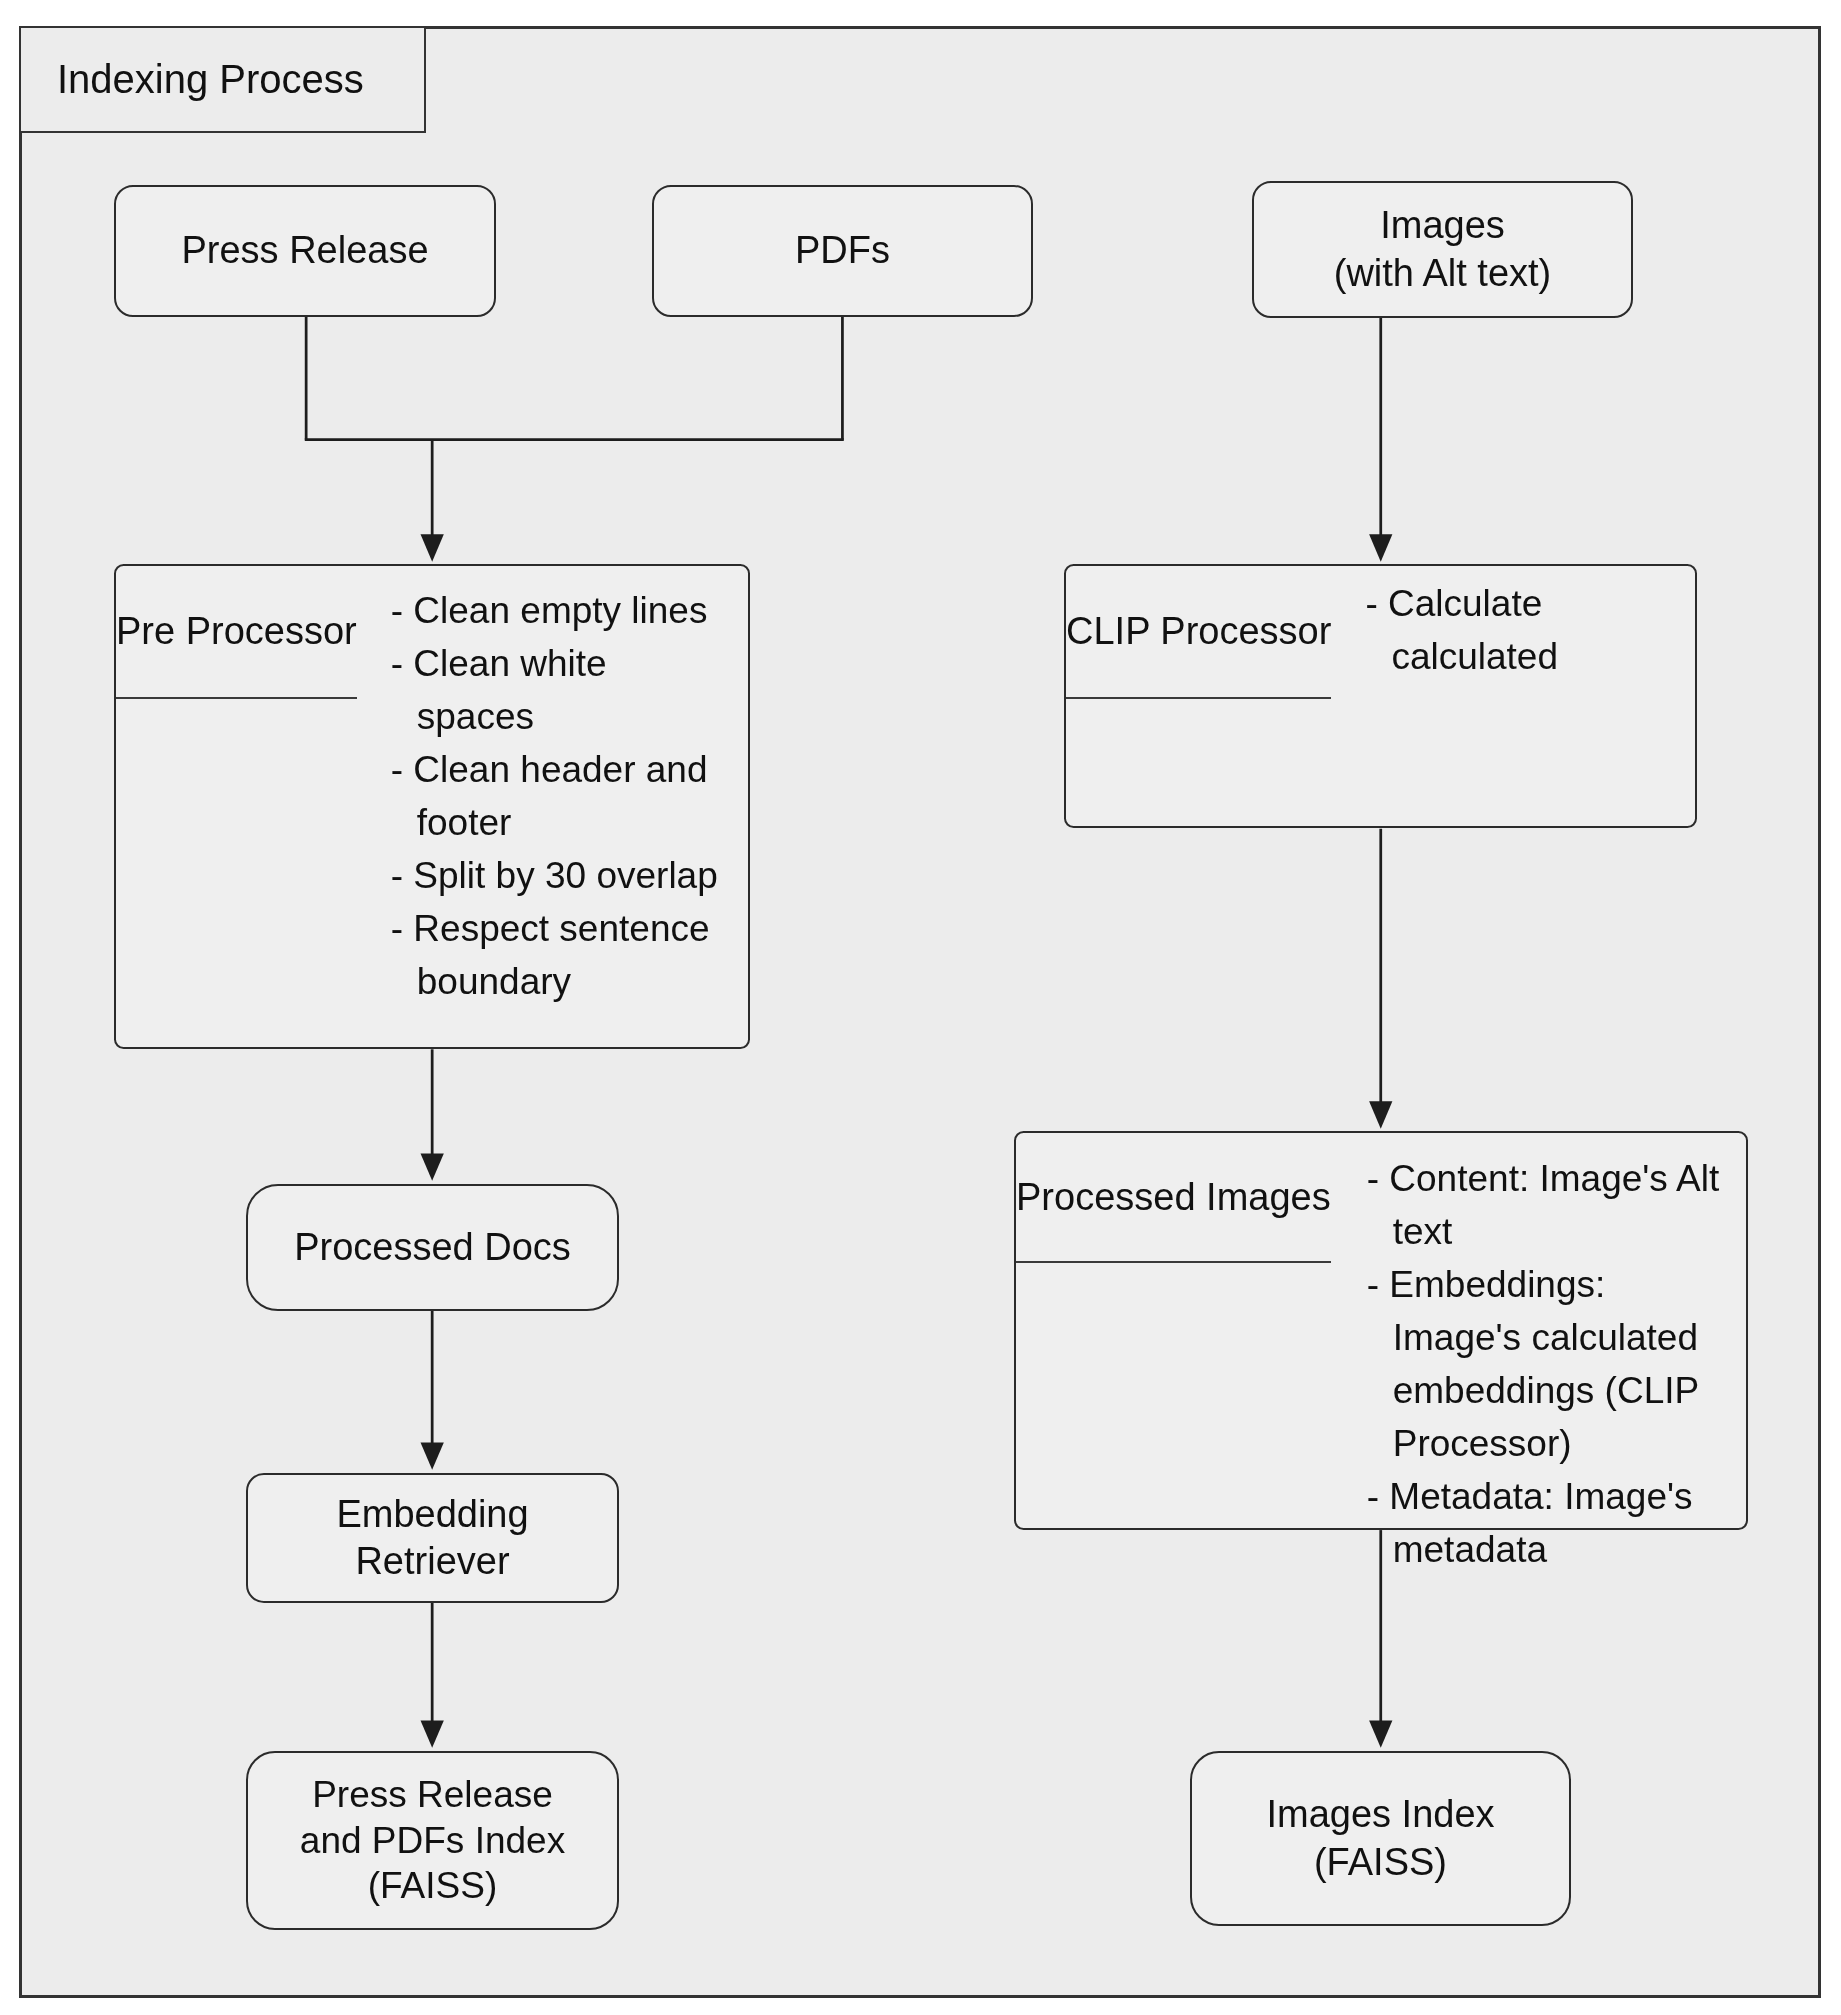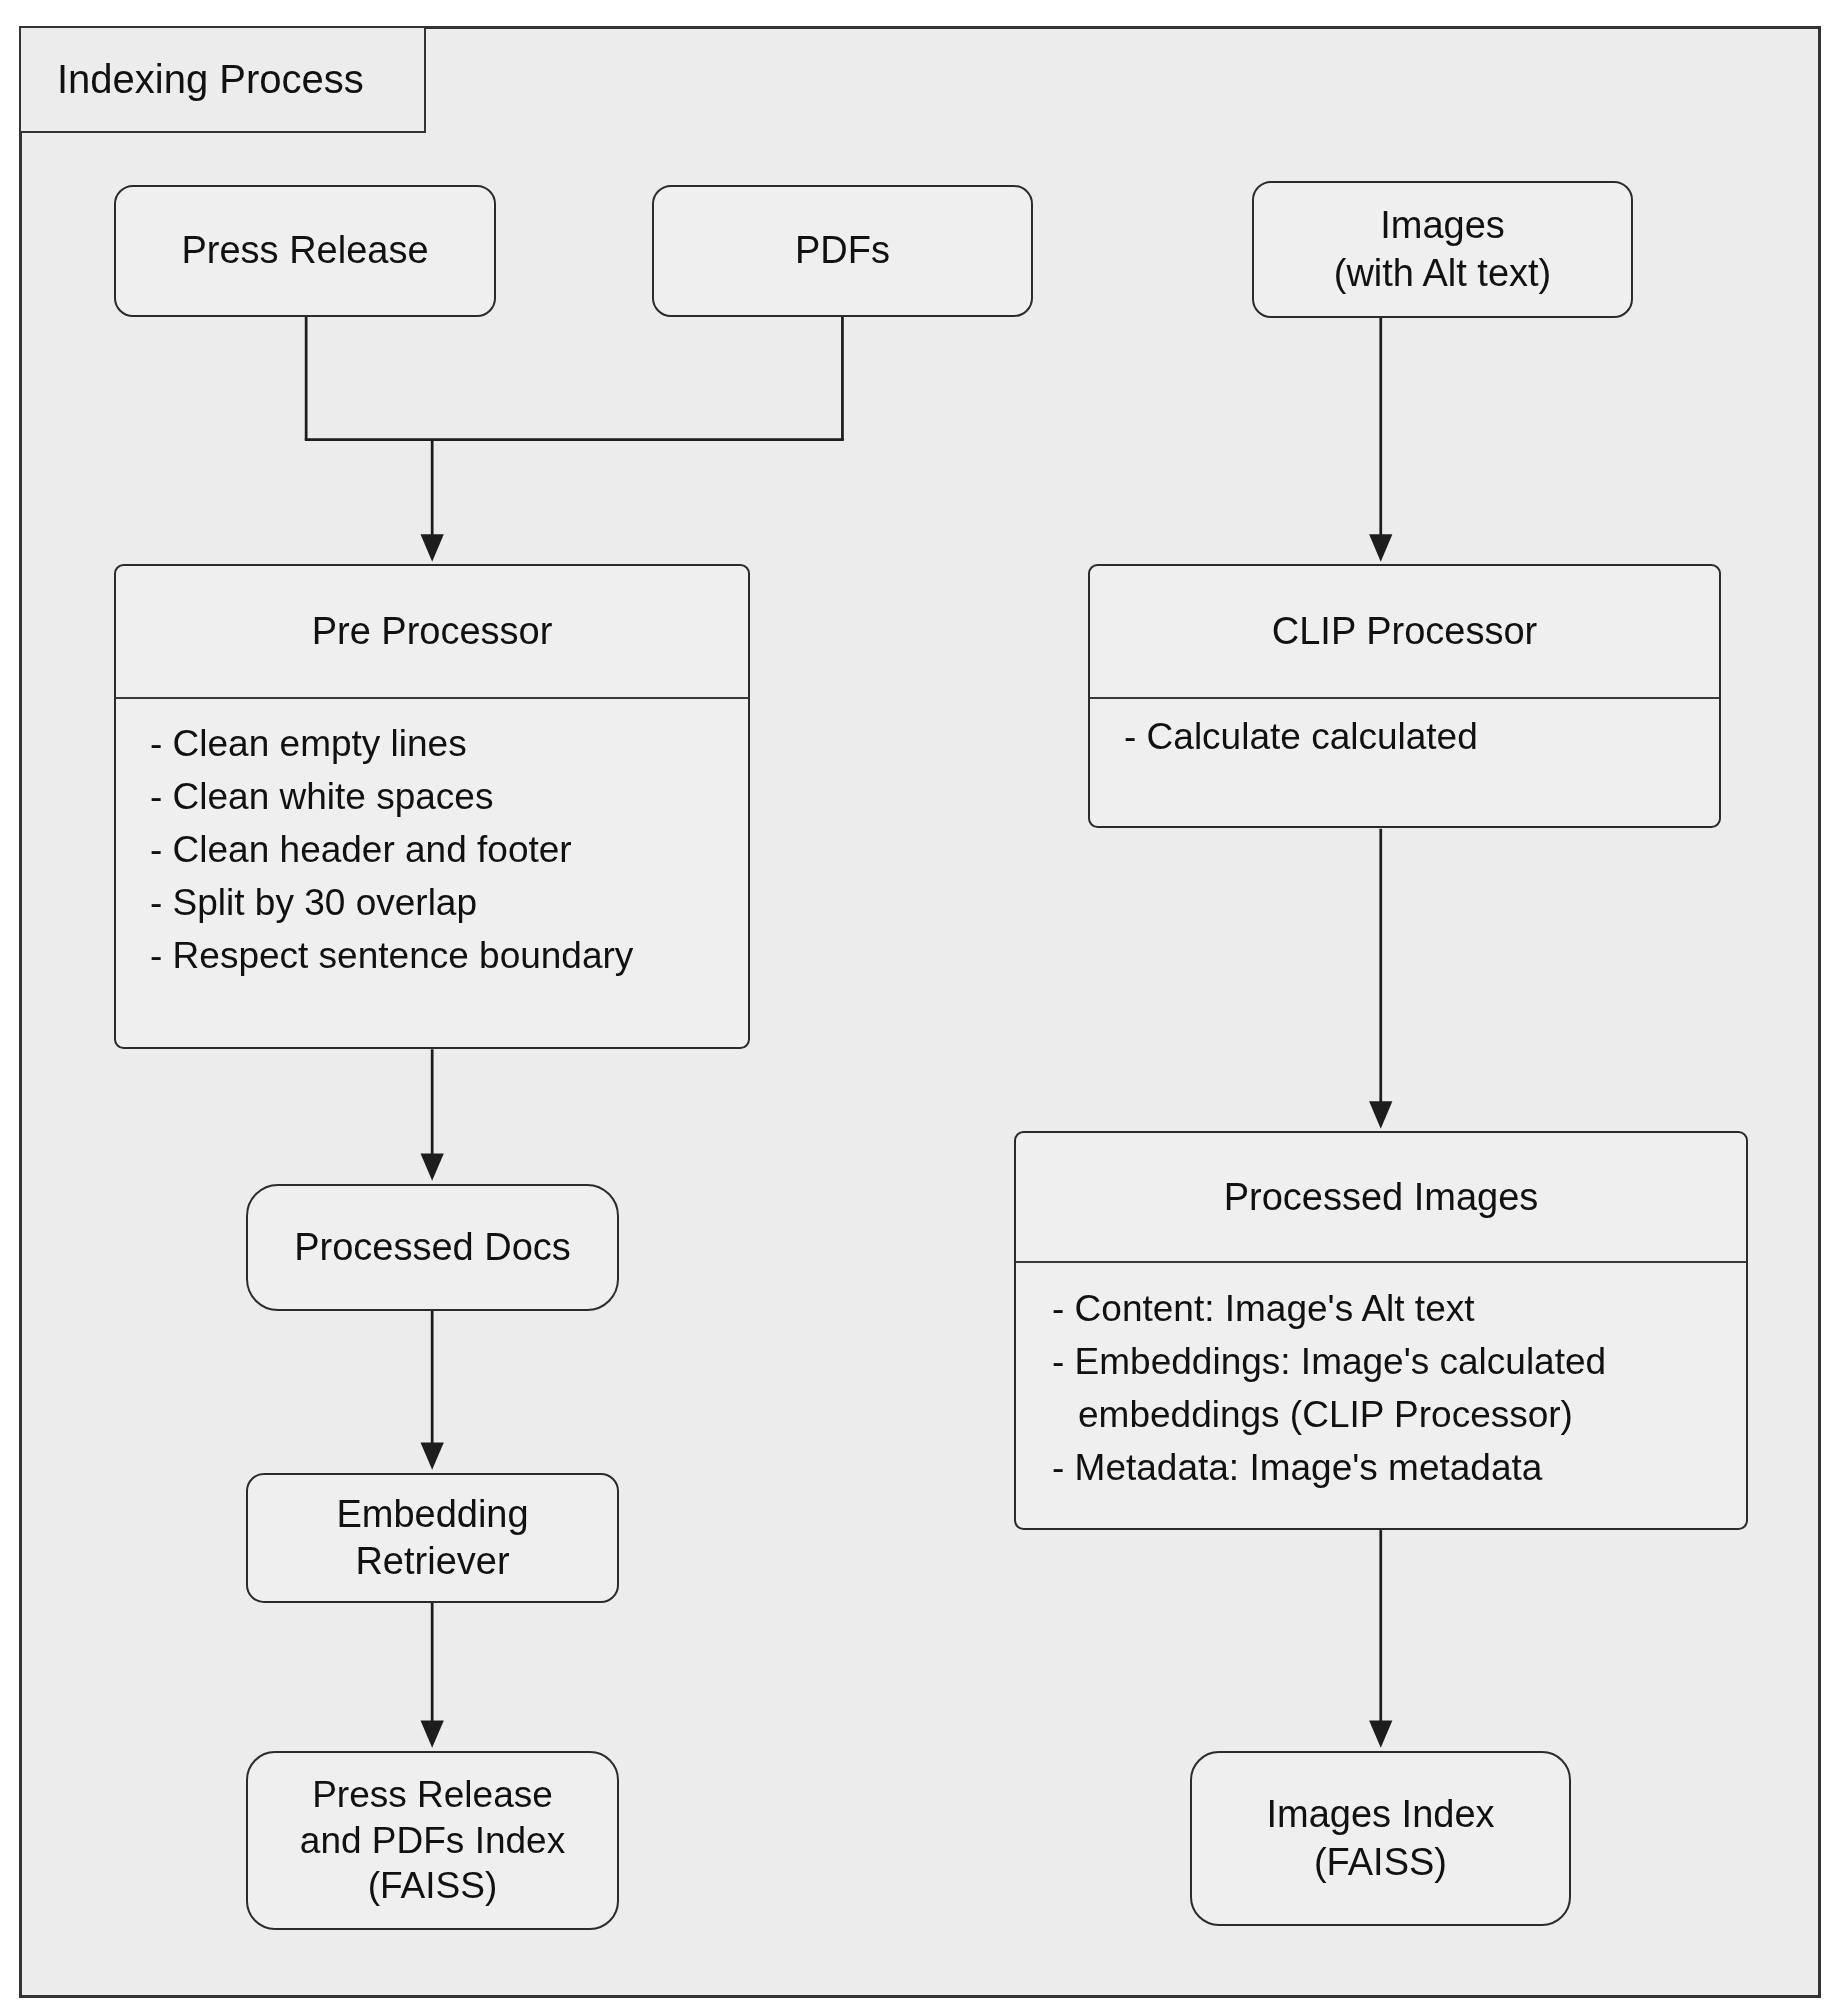--- a/index.html
+++ b/index.html
@@ -44,21 +44,20 @@
     line-height: 1.24;
     white-space: pre-line;
   }
   .compound {
     position: absolute;
     background: #efefef;
     border: 2.7px solid #2b2b2b;
     border-radius: 9.6px;
     box-sizing: border-box;
     display: flex;
-    flex-direction: column;
   }
   .compound .hdr {
     display: flex;
     align-items: center;
     justify-content: center;
     text-align: center;
     font-size: 38px;
     border-bottom: 2.1px solid #3a3a3a;
     box-sizing: border-box;
     flex: 0 0 auto;
@@ -76,21 +75,21 @@
     margin-left: 7px;
   }
   #press-release { left: 114px; top: 185px; width: 382px; height: 132px; border-radius: 19px; }
   #pdfs          { left: 652px; top: 185px; width: 381px; height: 132px; border-radius: 19px; }
   #images        { left: 1252px; top: 181px; width: 381px; height: 137px; border-radius: 19px; }
 
   #pre-processor { left: 114px; top: 564px; width: 636px; height: 485px; }
   #pre-processor .hdr { height: 133px; }
   #pre-processor .body { padding: 18px 23px 6.8px 27px; }
 
-  #clip-processor { left: 1088px; top: 564px; width: 633px; height: 264px; }
+  #clip-processor { left: 1064px; top: 564px; width: 633px; height: 264px; }
   #clip-processor .hdr { height: 133px; }
   #clip-processor .body { padding: 11px 20.5px 6.8px 27px; }
 
   #processed-docs      { left: 246px; top: 1184px; width: 373px; height: 127px; border-radius: 32px; }
   #embedding-retriever { left: 246px; top: 1473px; width: 373px; height: 130px; border-radius: 18px; }
   #pr-pdfs-index       { left: 246px; top: 1751px; width: 373px; height: 179px; border-radius: 29px; font-size: 37px; }
 
   #processed-images { left: 1014px; top: 1131px; width: 734px; height: 399px; }
   #processed-images .hdr { height: 130px; }
   #processed-images .body { padding: 19px 19px 6.8px 29px; }

